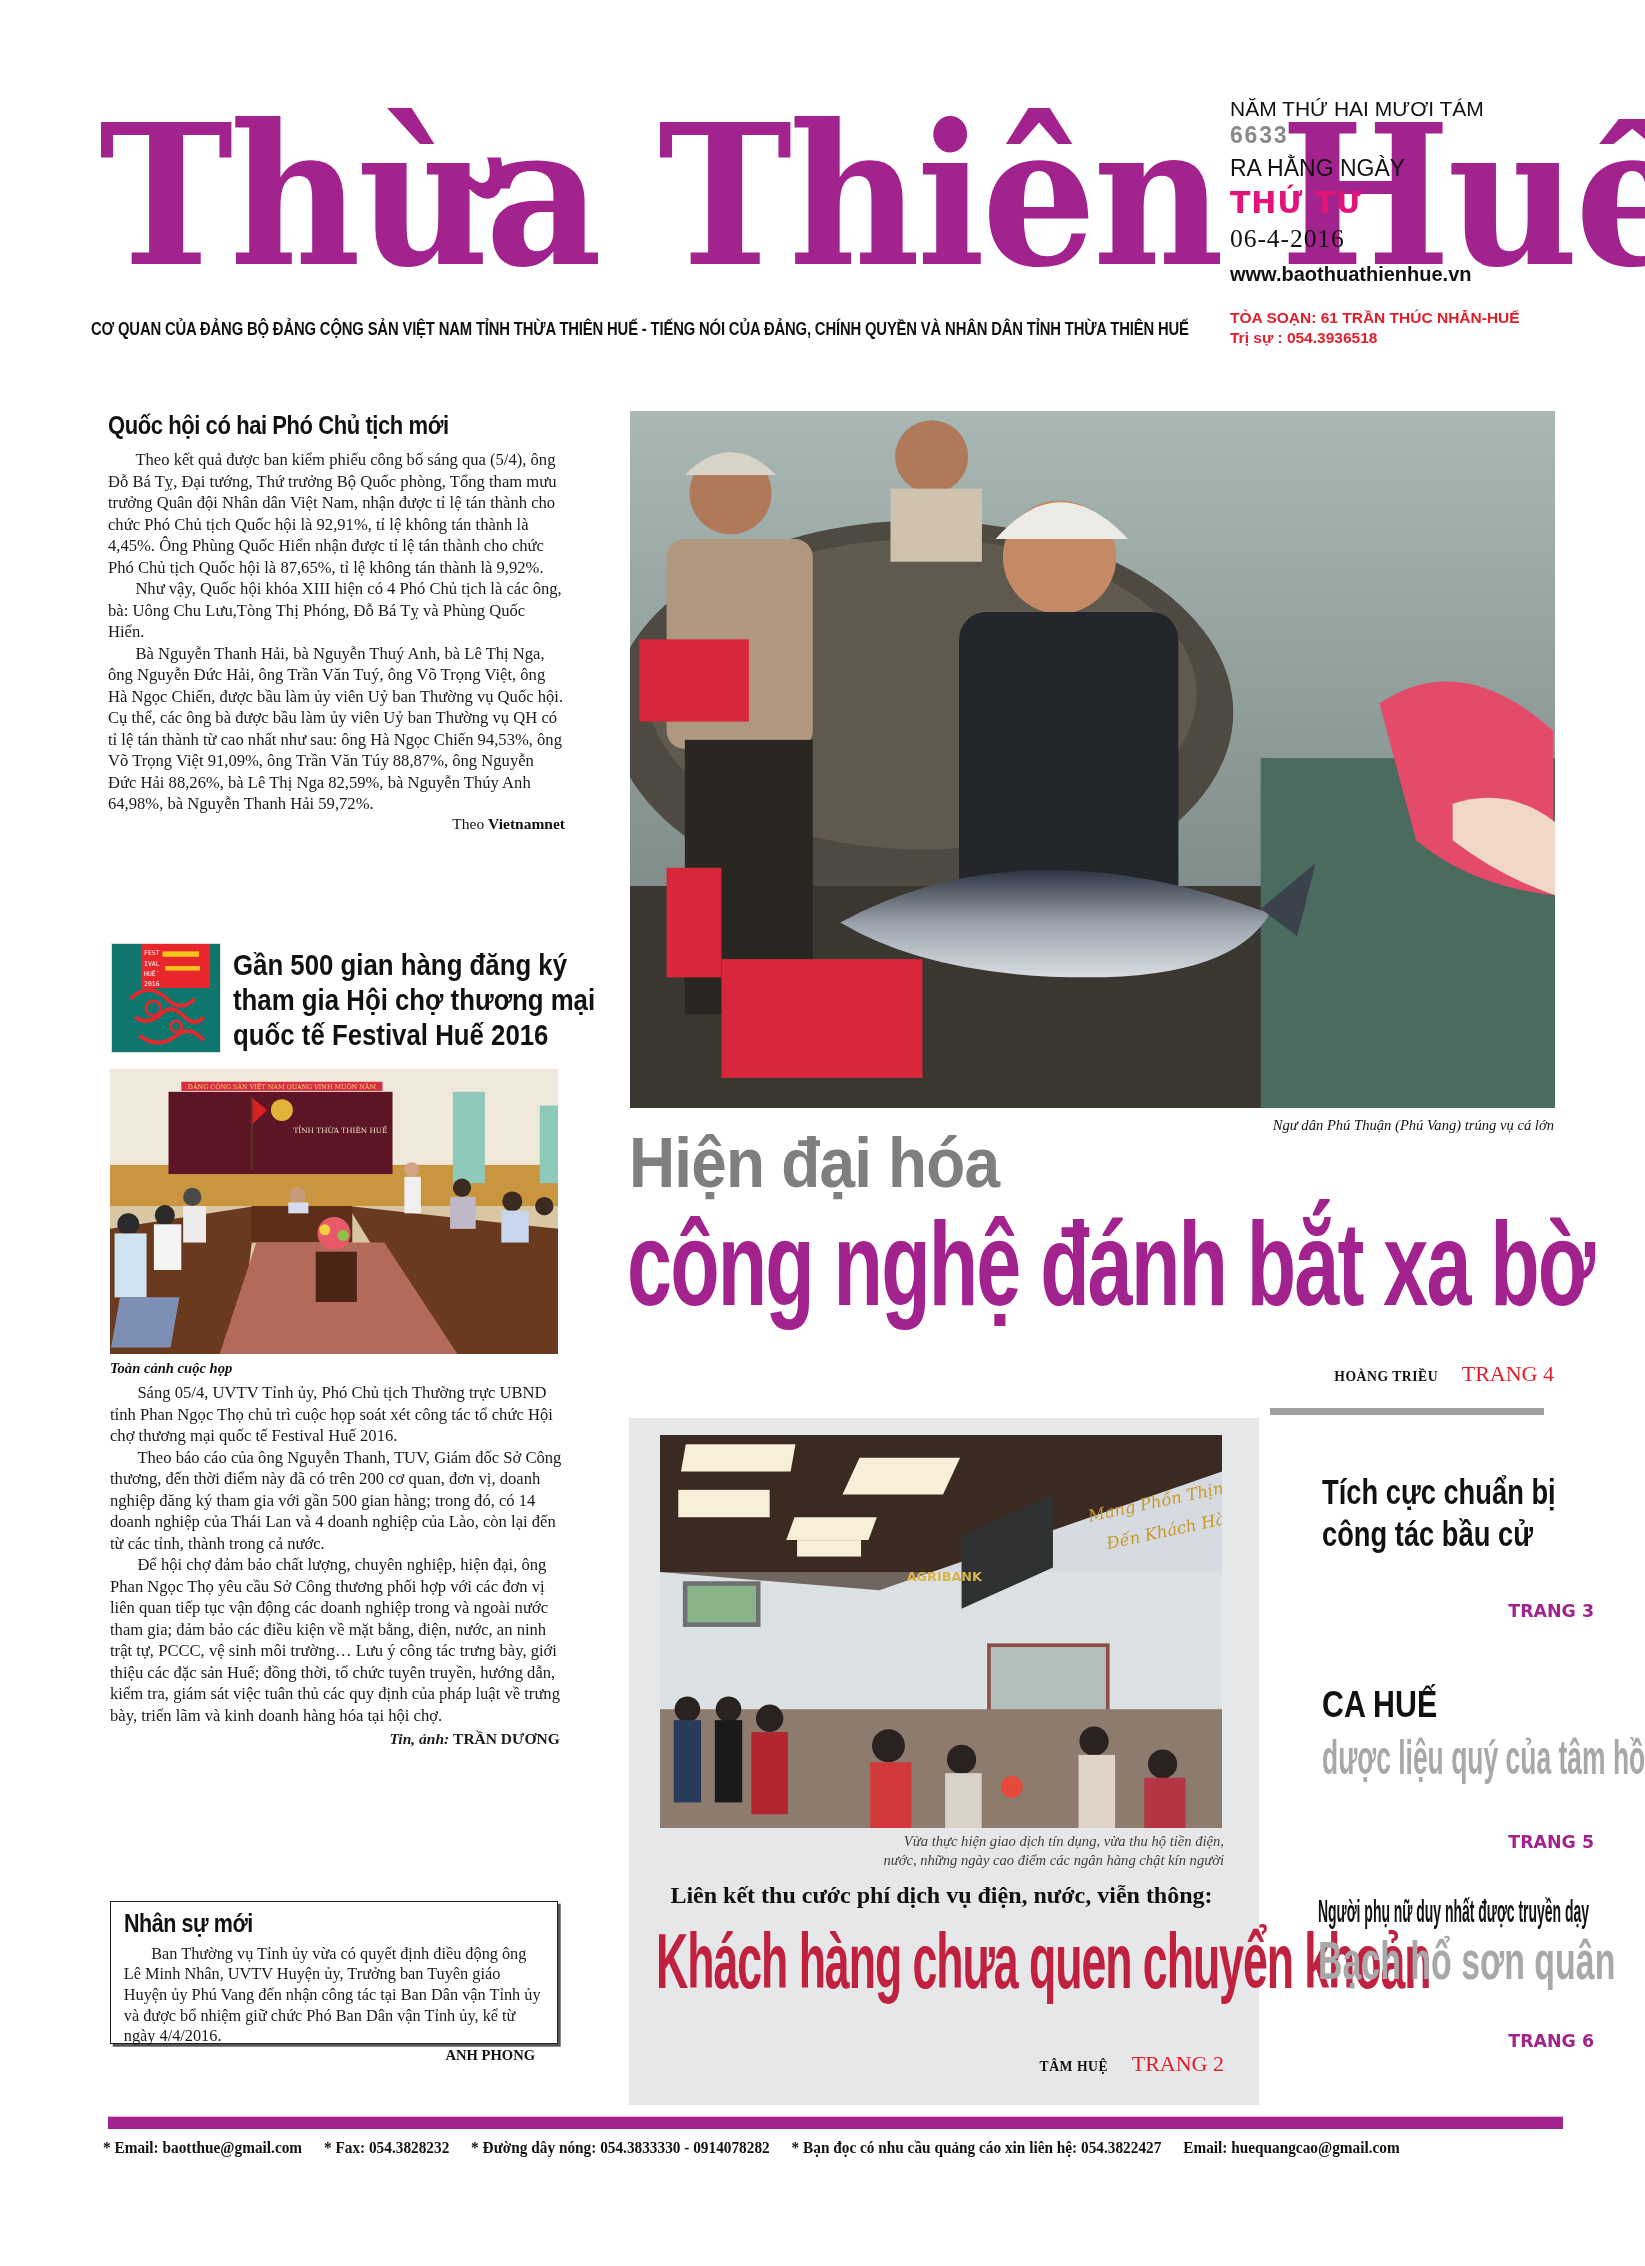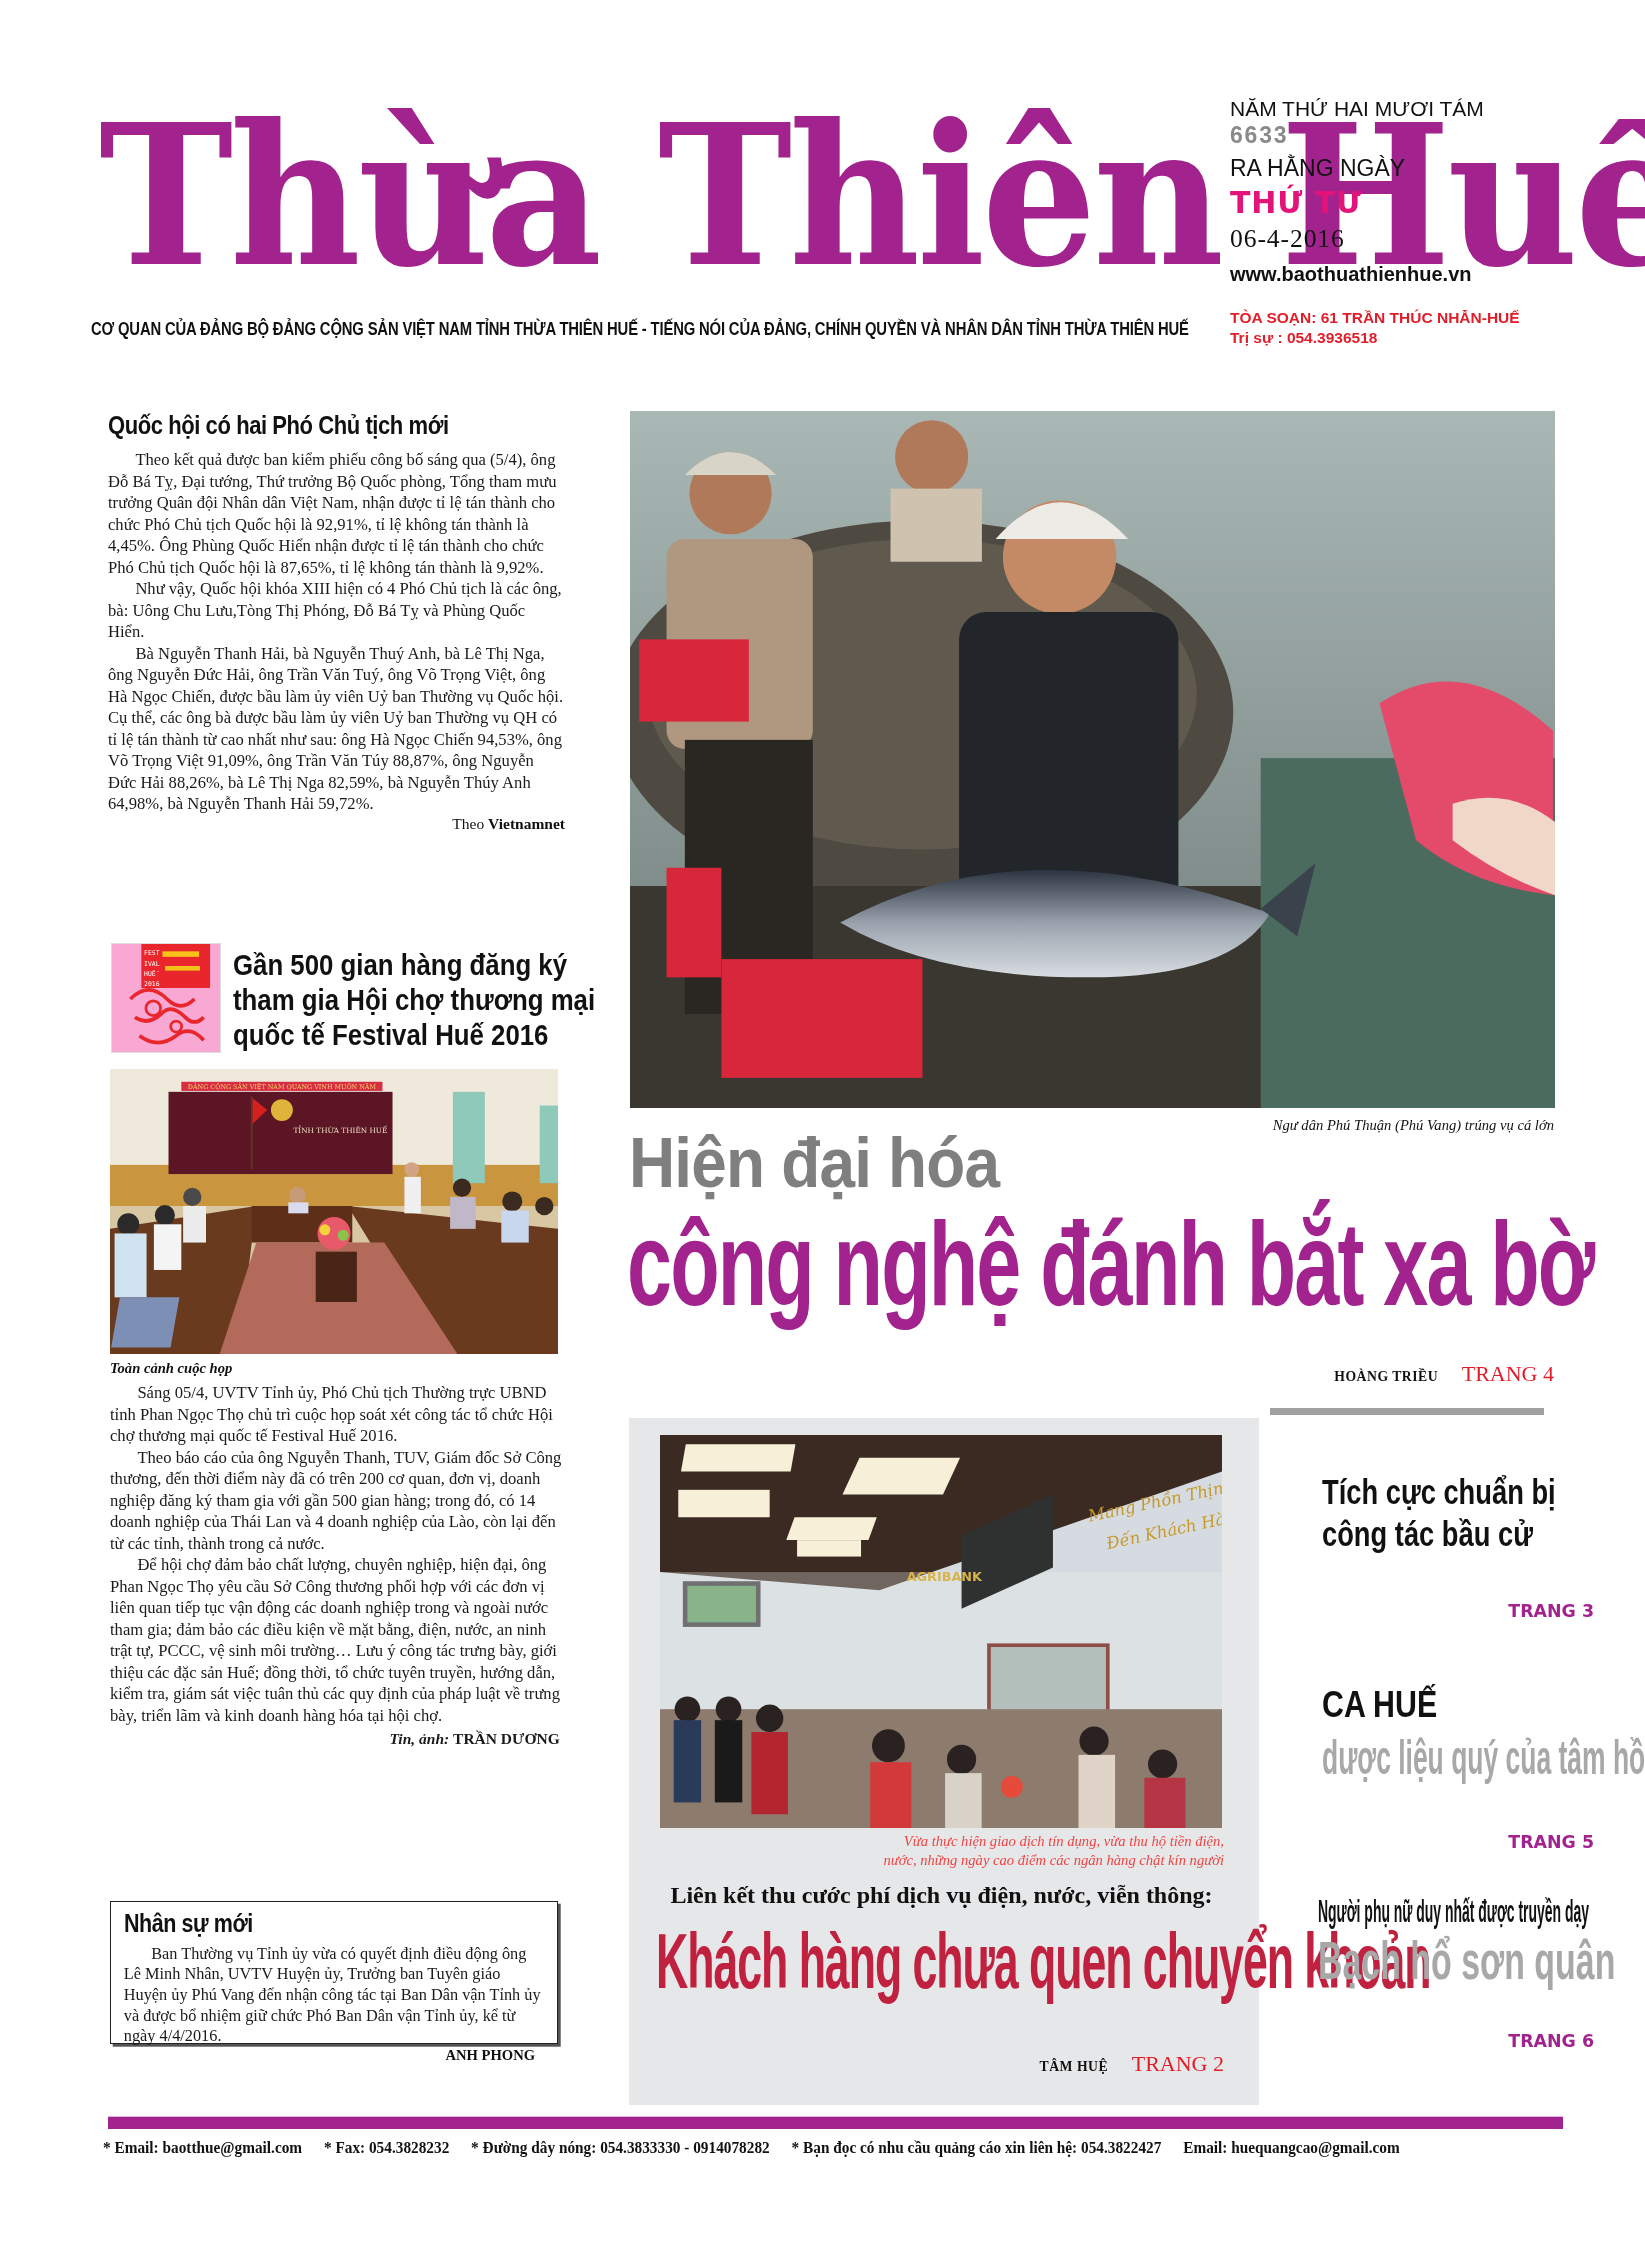--- a/index.html
+++ b/index.html
@@ -36,21 +36,21 @@
   .col-left { left: 108px; width: 457px; }
   .art-head {
     font-family: "Liberation Sans", sans-serif; font-weight: bold; color: #111;
     font-size: 25.6px; letter-spacing: -0.5px; transform: scaleX(0.86); transform-origin: left center; white-space: nowrap;
   }
   .body-text { font-size: 16.6px; line-height: 21.5px; text-align: left; color: #1a1a1a; }
   .body-text p { text-indent: 27.4px; }
   .byline-r { text-align: right; font-size: 15.5px; }
   .byline-r b { font-weight: bold; }
 
-  .festival-logo { left: 111px; top: 943px; width: 110px; height: 110px; background: #f9a8d4; border: 0.9px solid #ddd; }
+  .festival-logo { left: 111px; top: 943px; width: 110px; height: 110px; background: #0f766e; border: 0.9px solid #ddd; }
   .festival-head {
     left: 233px; top: 947px; width: 347px; font-family: "Liberation Sans", sans-serif; font-weight: bold;
     font-size: 30px; line-height: 35px; color: #111; transform: scaleX(0.86); transform-origin: left top; white-space: nowrap;
   }
 
   .photo { overflow: hidden; }
   .meeting-photo { left: 110px; top: 1069px; width: 448px; height: 285px; }
   .caption-it { font-style: italic; font-weight: bold; font-size: 14.6px; }
 
   .box-nhansu { left: 110px; top: 1901px; width: 448px; height: 143px; border: 1.8px solid #222; padding: 7.3px 12.8px; box-shadow: 2.7px 2.7px 0 #555; }
@@ -67,21 +67,21 @@
     left: 627px; top: 1204px; font-family: "Liberation Sans", sans-serif; font-weight: bold; color: #a3238e;
     font-size: 119px; line-height: 119px; letter-spacing: -2.7px; transform: scaleX(0.68); transform-origin: left top; white-space: nowrap;
   }
   .lead-byline { left: 914px; top: 1361px; width: 640px; text-align: right; white-space: nowrap; }
   .author-small { font-size: 13.7px; font-weight: bold; color: #111; margin-right: 20px; font-family: "Liberation Serif", serif; letter-spacing: 0.5px; }
   .trang-red { font-size: 22px; color: #e11d2a; font-family: "Liberation Serif", serif; }
 
   
   .grey-box { left: 629px; top: 1418px; width: 630px; height: 687px; background: #e6e7e9; }
   .bank-photo { left: 660px; top: 1435px; width: 562px; height: 393px; }
-  .bank-caption { left: 804px; top: 1832px; width: 420px; text-align: right; font-style: italic; font-size: 14.6px; line-height: 19px; color: #ef4444; }
+  .bank-caption { left: 804px; top: 1832px; width: 420px; text-align: right; font-style: italic; font-size: 14.6px; line-height: 19px; color: #404040; }
   .grey-kicker { left: 640px; top: 1882px; width: 603px; text-align: center; font-weight: bold; font-size: 24px; color: #111; white-space: nowrap; }
   .grey-head {
     left: 656px; top: 1917px; font-family: "Liberation Sans", sans-serif; font-weight: bold; color: #c0213f;
     font-size: 77px; line-height: 88px; letter-spacing: -1.8px; transform: scaleX(0.58); transform-origin: left top; white-space: nowrap;
   }
   .grey-byline { left: 822px; top: 2051px; width: 402px; text-align: right; white-space: nowrap; }
 
   
   .teaser-rule { left: 1270px; top: 1408px; width: 274px; height: 7.3px; background: #a0a0a0; }
   .teaser { left: 1275px; width: 292px; margin-left: 47px; }

